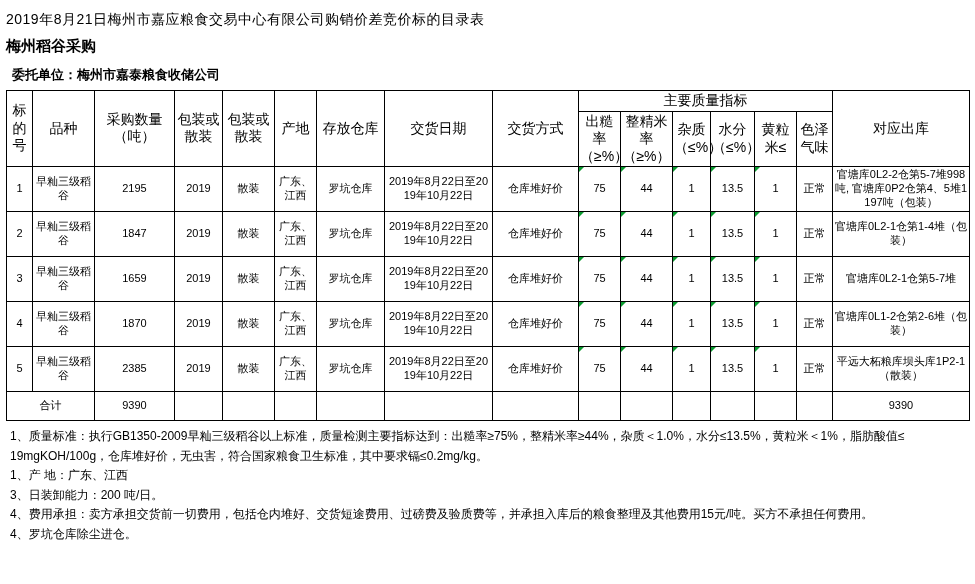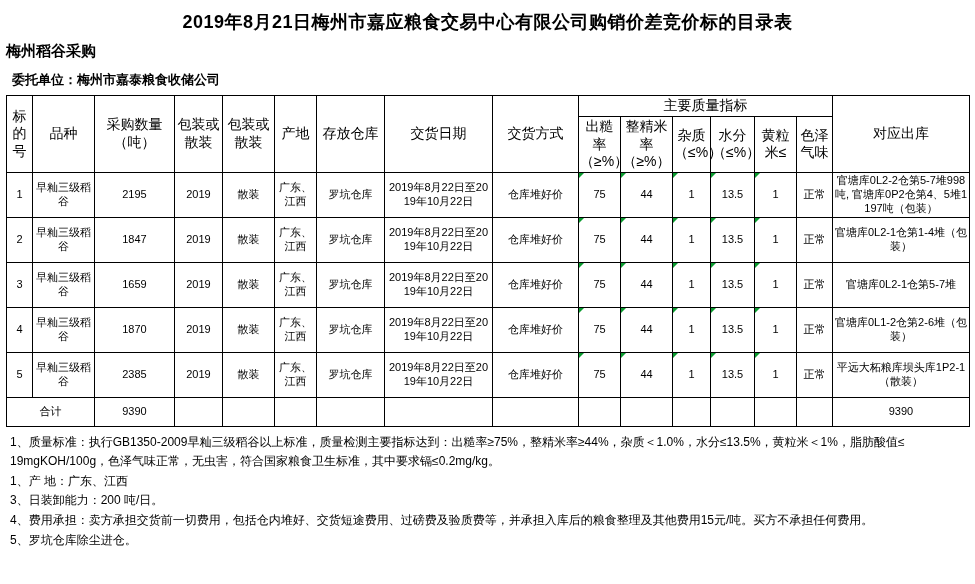--- a/index.html
+++ b/index.html
@@ -15,23 +15,23 @@
     overflow: hidden;
   }
   .page {
     width: 975px;
     height: 584px;
     position: relative;
     box-sizing: border-box;
     padding: 0 6px;
   }
   .title-main {
-    text-align: center;
-    font-size: 18px;
-    font-weight: bold;
+    text-align: left;
+    font-size: 14px;
+    font-weight: normal;
     letter-spacing: 0.5px;
     padding-top: 10px;
     line-height: 1.4;
   }
   .title-sub {
     text-align: left;
     font-size: 15px;
     font-weight: bold;
     padding-top: 5px;
     padding-bottom: 6px;
@@ -255,20 +255,20 @@
         <td></td>
         <td></td>
         <td></td>
         <td>9390</td>
       </tr>
     </tbody>
   </table>
 
   <div class="notes">
     <div>1、质量标准：执行GB1350-2009早籼三级稻谷以上标准，质量检测主要指标达到：出糙率≥75%，整精米率≥44%，杂质＜1.0%，水分≤13.5%，黄粒米＜1%，脂肪酸值≤</div>
-    <div>19mgKOH/100g，色泽气味正常，无虫害，符合国家粮食卫生标准，其中要求镉≤0.2mg/kg。</div>
+    <div>19mgKOH/100g，仓库堆好价，无虫害，符合国家粮食卫生标准，其中要求镉≤0.2mg/kg。</div>
     <div>1、产  地：广东、江西</div>
     <div>3、日装卸能力：200 吨/日。</div>
     <div>4、费用承担：卖方承担交货前一切费用，包括仓内堆好、交货短途费用、过磅费及验质费等，并承担入库后的粮食整理及其他费用15元/吨。买方不承担任何费用。</div>
-    <div>5、罗坑仓库除尘进仓。</div>
+    <div>4、罗坑仓库除尘进仓。</div>
   </div>
 
 </div>
 
 </body></html>

